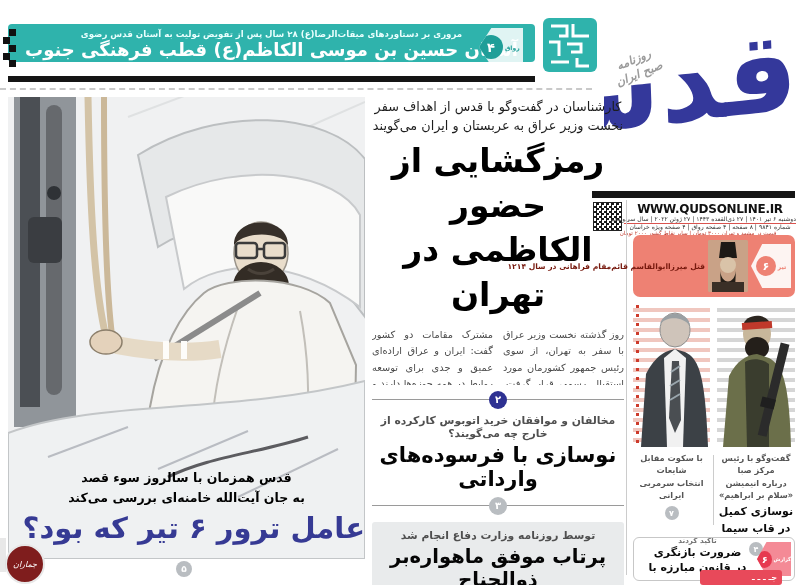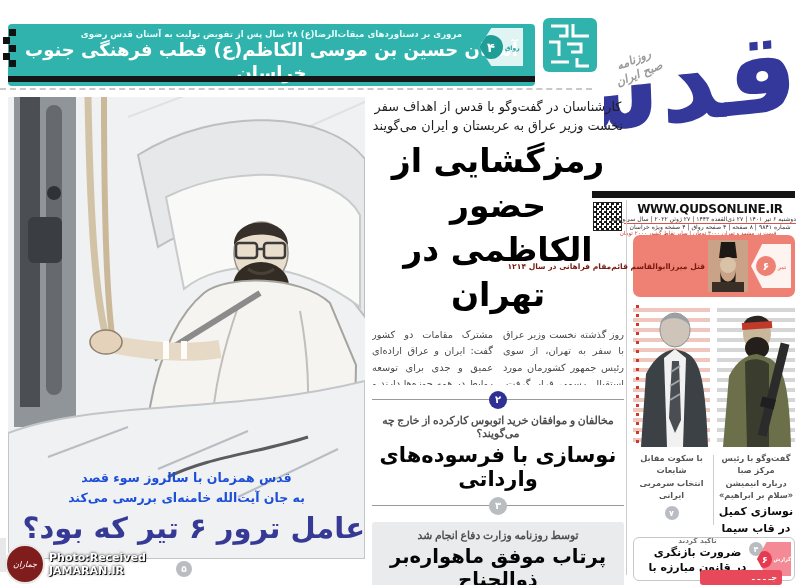--- a/index.html
+++ b/index.html
@@ -3,21 +3,21 @@
 <meta charset="utf-8">
 <style>
   html,body{margin:0;padding:0;background:#e9e9e9;}
   #page{position:relative;width:800px;height:585px;background:#ffffff;overflow:hidden;
         font-family:"DejaVu Sans",sans-serif;margin:0 auto;}
   .rtl{direction:rtl;}
   .pre{white-space:pre-line;}
   .abs{position:absolute;}
 
   
-  .banner{position:absolute;left:8px;top:24px;width:527px;height:62px;background:#2fb3ac;
+  .banner{position:absolute;left:8px;top:24px;width:527px;height:38px;background:#2fb3ac;
           border-radius:4px;color:#fff;text-align:center;}
   .banner-kicker{font-size:8.6px;font-weight:bold;color:#eafffe;padding-top:5px;}
   .banner-title{font-size:18px;font-weight:bold;line-height:1.25;letter-spacing:-.3px;}
   .banner-orn{position:absolute;left:-5px;top:5px;}
   .hex{clip-path:polygon(28% 0,100% 0,100% 100%,28% 100%,0 50%);}
   .banner-badge{position:absolute;right:12px;top:4px;width:44px;height:38px;background:rgba(255,255,255,.85);
           display:flex;align-items:center;justify-content:flex-end;padding-right:3px;box-sizing:border-box;}
   .banner-badge-circle{width:24px;height:24px;border-radius:50%;background:#1f9e98;color:#fff;
           font-size:13px;font-weight:bold;display:flex;align-items:center;justify-content:center;}
   .banner-badge-label{font-size:6px;color:#1f9e98;font-weight:bold;margin-left:2px;}
@@ -37,42 +37,42 @@
   .url{position:absolute;left:624px;top:202px;width:172px;font-size:12px;font-weight:bold;color:#111;
       letter-spacing:-.3px;text-align:center;}
   .dateline{position:absolute;left:624px;top:215px;width:172px;font-size:6.1px;color:#333;text-align:center;
       white-space:nowrap;border-bottom:1px solid #d9534f;padding-bottom:1px;}
   .issueline{position:absolute;left:624px;top:223px;width:172px;font-size:6.1px;color:#333;text-align:center;white-space:nowrap;}
   .priceline{position:absolute;left:600px;top:230px;width:196px;font-size:5.6px;color:#c0392b;text-align:center;white-space:nowrap;}
 
   
   .photo{position:absolute;left:8px;top:97px;width:357px;height:462px;background:#eef0f1;overflow:hidden;}
   .photo-cap{position:absolute;left:0;bottom:14px;width:100%;text-align:center;}
-  .photo-kicker{font-size:12.5px;font-weight:bold;color:#1d4ed8;line-height:1.55;}
+  .photo-kicker{font-size:12.5px;font-weight:bold;color:#000000;line-height:1.55;}
   .photo-headline{font-size:29px;font-weight:bold;color:#363a94;margin-top:4px;letter-spacing:-.5px;text-align:right;}
   .pgc{border-radius:50%;background:#b9bdc1;color:#fff;font-weight:bold;display:flex;
        align-items:center;justify-content:center;}
   .pgc-navy{background:#2e3192;}
   .watermark{position:absolute;left:5px;top:544px;display:flex;align-items:center;gap:4px;}
   .wm-circle{width:36px;height:36px;border-radius:50%;background:#7f1d1d;border:2px solid #e8e8e8;
        color:#fff;font-size:8px;display:flex;align-items:center;justify-content:center;font-style:italic;}
   .wm-text{color:#fff;font-size:11px;font-weight:bold;line-height:1.2;
        text-shadow:0 0 3px #000,1px 1px 0 #222;}
 
   
   .mid{position:absolute;left:372px;top:97px;width:252px;}
   .lead-kicker{font-size:12.8px;font-weight:normal;color:#1d1d1d;text-align:center;line-height:1.5;}
   .lead-headline{font-size:33px;font-weight:bold;color:#000;text-align:center;line-height:1.35;
        letter-spacing:-1px;margin-top:4px;}
   .lead-body{display:flex;gap:10px;margin-top:9px;font-size:9.8px;color:#4a4a4a;line-height:1.7;
        text-align:justify;height:58px;overflow:hidden;}
   .lead-body>div{flex:1;}
   .h-div{position:relative;border-top:1px solid #9a9a9a;margin-top:14px;}
   .h-div .pgc{position:absolute;left:50%;top:-9px;transform:translateX(-50%);width:18px;height:18px;font-size:10px;}
-  .story-kicker{font-size:10.8px;font-weight:bold;color:#4f4f4f;text-align:center;margin-top:14px;font-family:Liberation Serif, serif;}
+  .story-kicker{font-size:10.8px;font-weight:bold;color:#4f4f4f;text-align:center;margin-top:14px;}
   .story-headline{font-size:21px;font-weight:bold;color:#050505;text-align:center;letter-spacing:-.5px;margin-top:3px;}
   .satbox{background:#e9ebec;border-radius:3px;margin-top:16px;padding:7px 4px 9px;text-align:center;}
   .satbox .story-kicker{margin-top:0;}
   .small-kicker{font-size:9.3px;font-weight:bold;color:#555;line-height:1.5;}
   .pgc-sm{width:14px;height:14px;font-size:8px;}
 
   
   .col-div{position:absolute;left:626px;top:200px;height:375px;border-left:1px solid #ccc;}
   .history{position:absolute;left:633px;top:235px;width:162px;height:62px;background:#ee8173;border-radius:7px;
        display:flex;direction:rtl;align-items:center;padding:4px;box-sizing:border-box;gap:3px;}
@@ -209,24 +209,20 @@
     </svg>
     <div class="photo-cap rtl">
       <div class="photo-kicker pre">قدس همزمان با سالروز سوء قصد
 به جان آیت‌الله خامنه‌ای بررسی می‌کند</div>
       <div class="photo-headline">عامل ترور ۶ تیر که بود؟</div>
     </div>
   </div>
   <div class="pgc abs" style="left:176px;top:561px;width:16px;height:16px;font-size:9px;">۵</div>
   <div class="watermark">
     <div class="wm-circle">جماران</div>
-    <div class="wm-text">
-      <div>Photo:Received</div>
-      <div>JAMARAN.IR</div>
-    </div>
   </div>
   <div class="side-smudge"></div>
 
   <div class="mid rtl">
     <div class="lead-kicker pre">کارشناسان در گفت‌وگو با قدس از اهداف سفر
 نخست وزیر عراق به عربستان و ایران می‌گویند</div>
     <div class="lead-headline pre">رمزگشایی از حضور
 الکاظمی در تهران</div>
     <div class="lead-body">
       <div>روز گذشته نخست وزیر عراق با سفر به تهران، از سوی رئیس جمهور کشورمان مورد استقبال رسمی قرار گرفت. حجت‌الاسلام والمسلمین رئیسی در نشست خبری</div>

